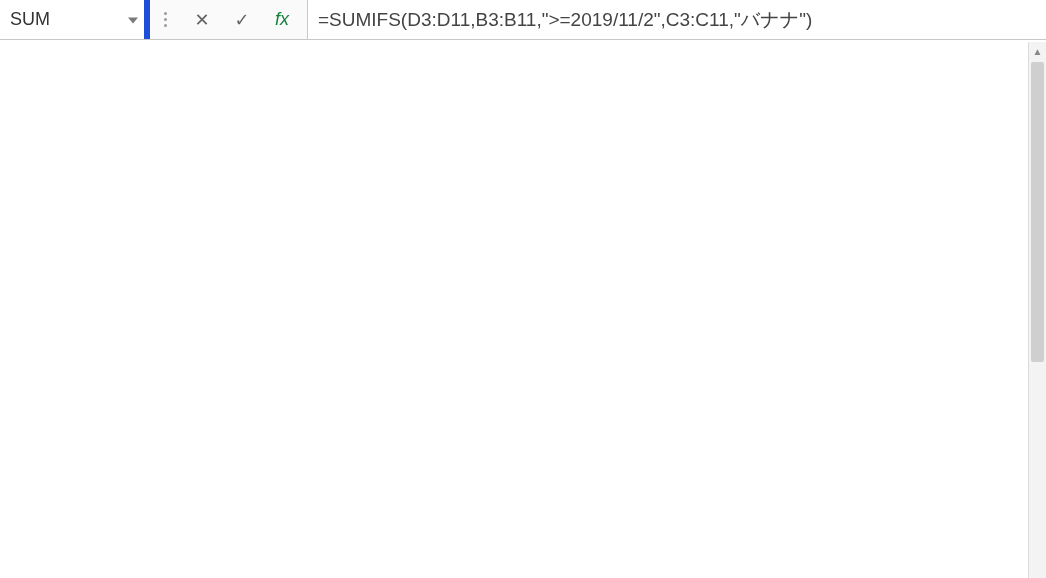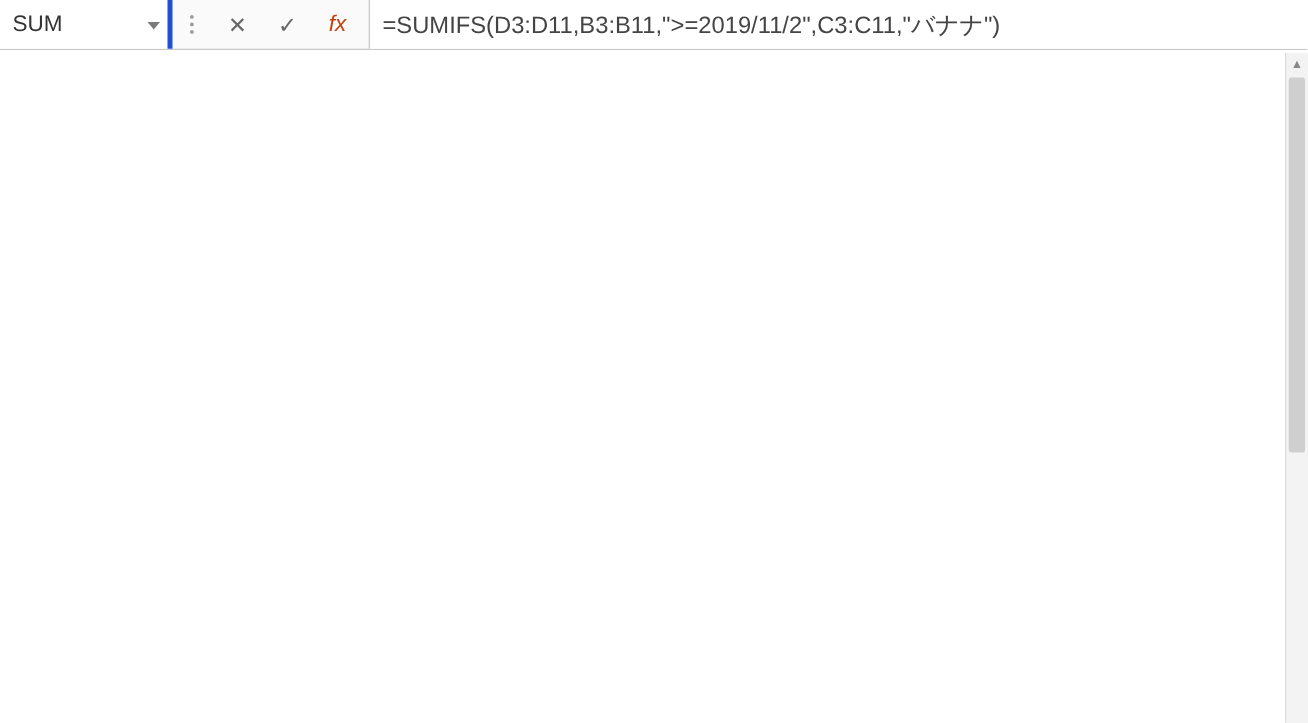--- a/index.html
+++ b/index.html
@@ -13,22 +13,22 @@
 
   
   .formula-bar {
     display: flex;
     align-items: stretch;
     height: 40px;
     border-bottom: 1px solid #c8c8c8;
     background: #fafafa;
   }
   .namebox {
-    width: 138px;
-    border-right: 4px solid #1d4ed8;
+    width: 150px;
+    border-right: 6px solid #1d4ed8;
     display: flex;
     align-items: center;
     padding: 16px 10px;
     background: #ffffff;
     position: relative;
   }
   .namebox-text { font-size: 18px; color: #333; }
   .namebox-drop {
     position: absolute; right: 6px; top: 50%; transform: translateY(-40%);
     width: 0; height: 0;
@@ -40,21 +40,21 @@
     display: flex;
     align-items: center;
     gap: 18px;
     padding: 0 14px;
     border-right: 1px solid #c8c8c8;
     color: #666;
   }
   .fx-controls .btn { width: 22px; text-align: center; font-size: 18px; }
   .fx-controls .dots { display:flex; flex-direction:column; gap:3px; margin-right:6px;}
   .fx-controls .dots span { width:3px;height:3px;border-radius:50%;background:#9a9a9a;}
-  .fx-label { font-style: italic; font-size: 16px; color:#c2410c; }
+  .fx-label { font-style: italic; font-size: 16px; color:#15803d; }
   .formula-input {
     flex: 1;
     display: flex;
     align-items: center;
     padding: 0 10px;
     font-size: 19px;
     color: #444;
     background: #ffffff;
   }
 

